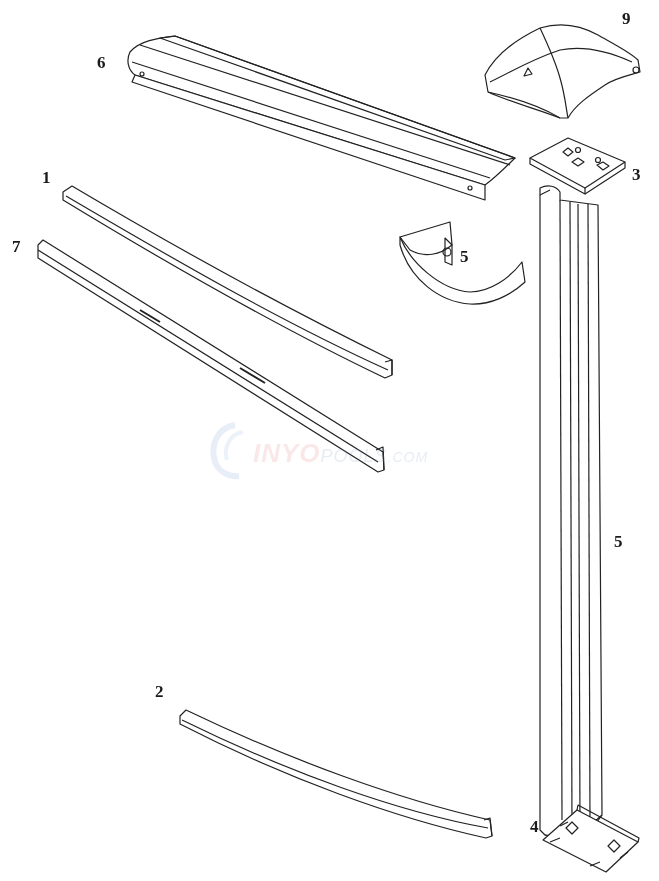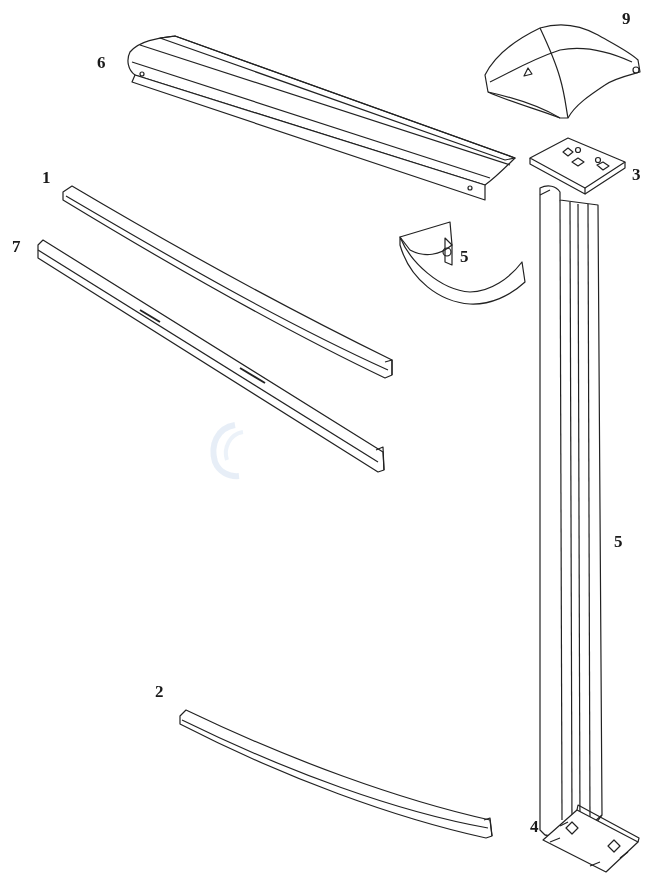--- a/index.html
+++ b/index.html
@@ -94,20 +94,23 @@
         <path d="M608 846 L614 840 L620 846 L614 852 Z"></path>
       </g>
     </g>
   </svg>
 
   <div class="wm">
     <svg width="60" height="60" viewBox="0 0 60 60" style="position:absolute;left:0;top:0">
       <path d="M30 5 C12 8 5 25 10 42 C14 52 24 57 34 56" fill="none" stroke="rgba(120,160,210,0.18)" stroke-width="6"></path>
       <path d="M38 12 C25 14 18 28 22 40" fill="none" stroke="rgba(120,160,210,0.14)" stroke-width="4"></path>
     </svg>
+    <div class="wm-text">
+      <span class="wm-a">INYO</span><span class="wm-b">POOLS</span><span class="wm-c">.COM</span>
+    </div>
   </div>
 
   <span class="label" style="left:97px;top:54px">6</span>
   <span class="label" style="left:622px;top:10px">9</span>
   <span class="label" style="left:632px;top:166px">3</span>
   <span class="label" style="left:42px;top:169px">1</span>
   <span class="label" style="left:12px;top:238px">7</span>
   <span class="label" style="left:460px;top:248px">5</span>
   <span class="label" style="left:614px;top:533px">5</span>
   <span class="label" style="left:155px;top:683px">2</span>

